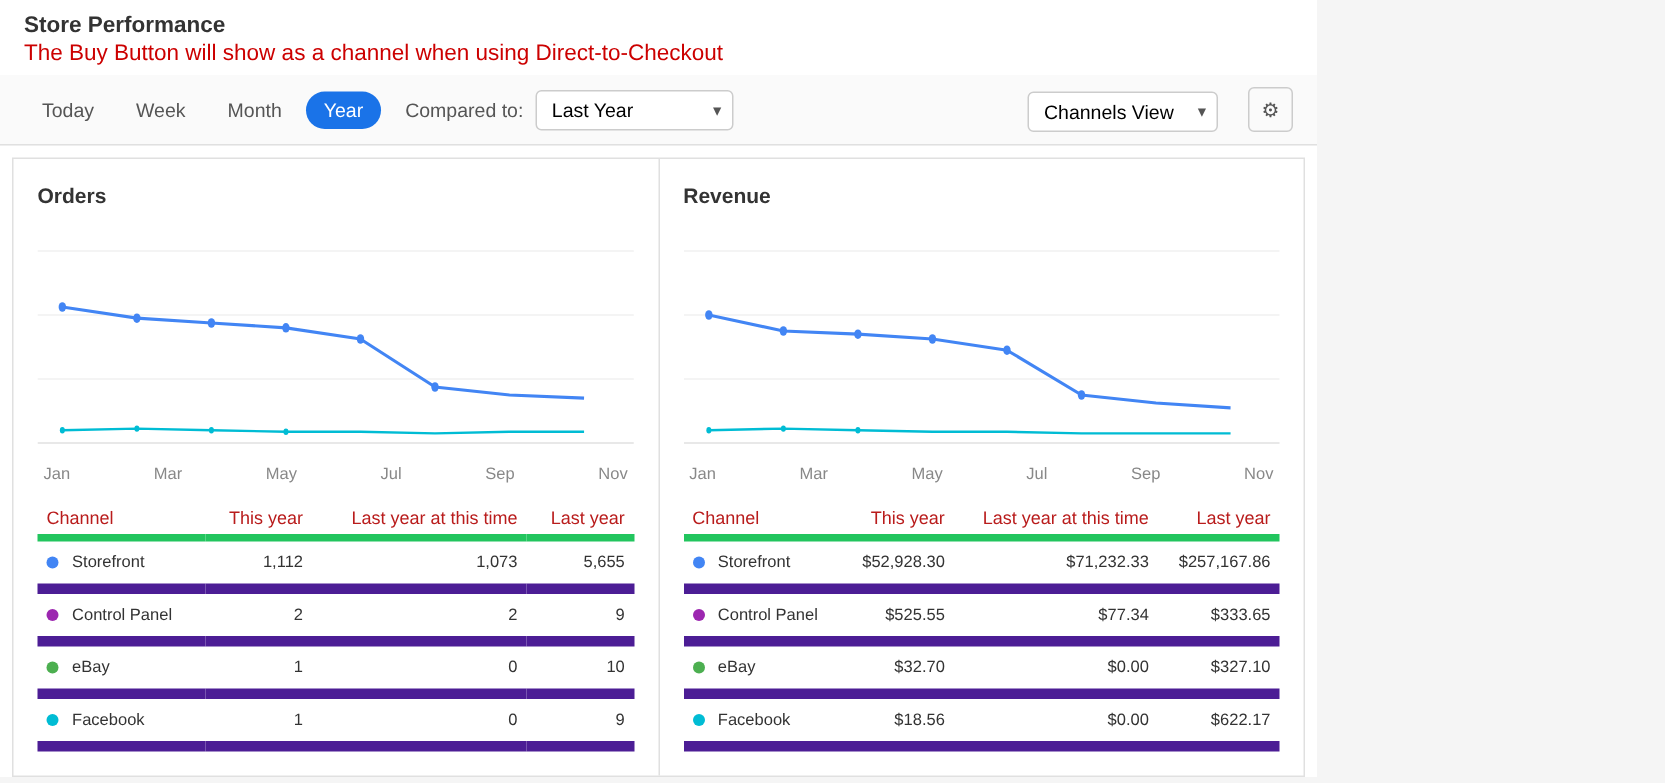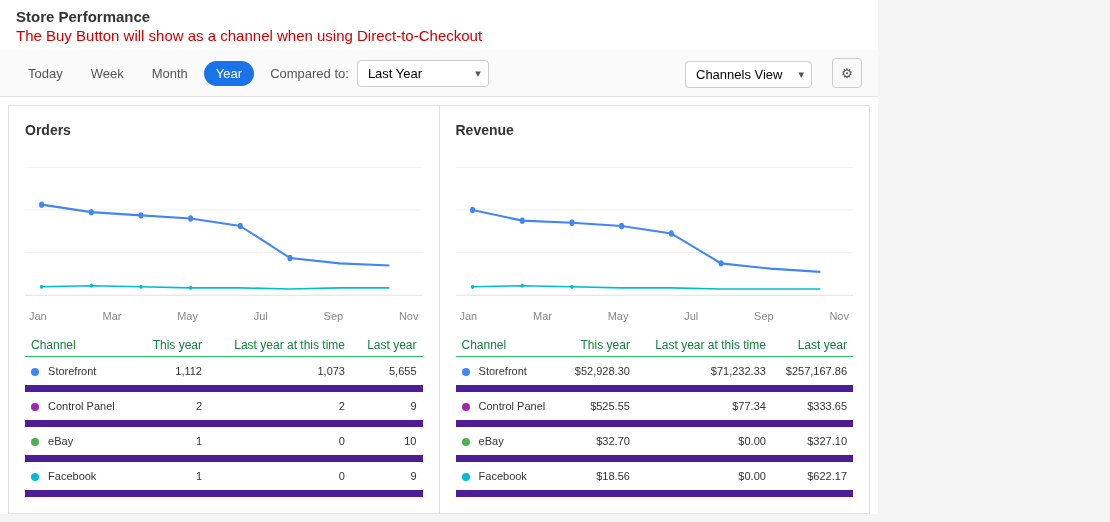--- a/index.html
+++ b/index.html
@@ -34,21 +34,21 @@
     .panel-title { font-size: 14px; font-weight: 600; margin-bottom: 8px; color: #333; }
     
     
     .chart-area { height: 160px; position: relative; margin-bottom: 4px; }
     .chart-svg { width: 100%; height: 100%; }
     .x-axis-labels { display: flex; justify-content: space-between; padding: 0 4px; margin-bottom: 12px; }
     .x-label { font-size: 11px; color: #888; }
     
     
     .data-table { width: 100%; border-collapse: collapse; }
-    .data-table th { text-align: right; font-weight: normal; color: #15803d; font-size: 12px; padding: 4px 6px; border-bottom: 1px solid #22c55e; }
+    .data-table th { text-align: right; font-weight: normal; color: #b91c1c; font-size: 12px; padding: 4px 6px; border-bottom: 5px solid #22c55e; }
     .data-table th:first-child { text-align: left; }
     .data-table td { text-align: right; padding: 8px 6px; font-size: 11px; border-bottom: 7px solid #4c1d95; }
     .data-table td:first-child { text-align: left; }
     .channel-dot { display: inline-block; width: 8px; height: 8px; border-radius: 50%; margin-right: 6px; vertical-align: middle; }
   </style>
 </head>
 <body>
 
 <div class="page">
 

